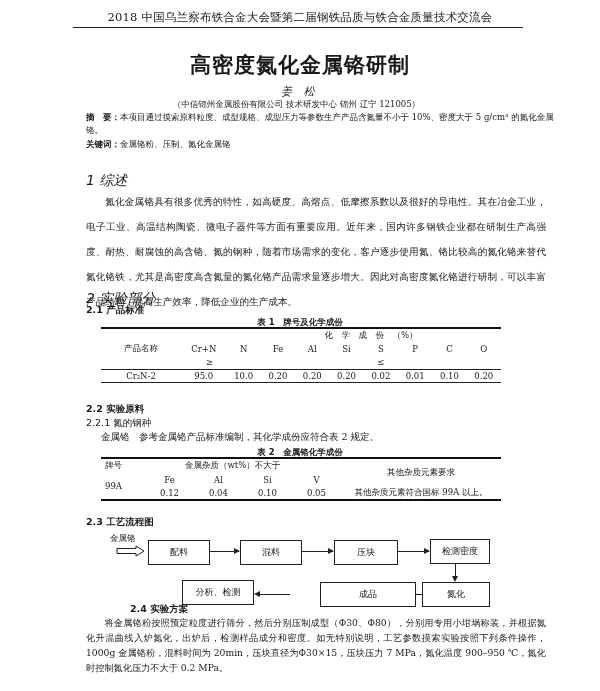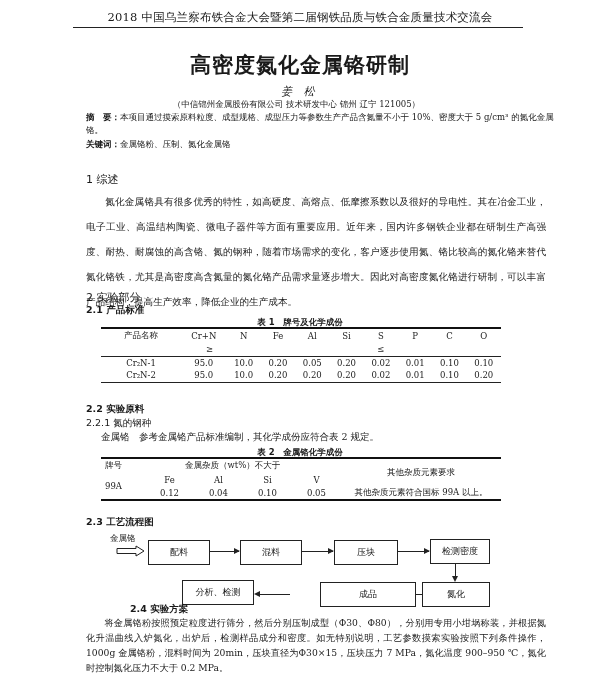--- a/index.html
+++ b/index.html
@@ -8,21 +8,21 @@
   .abs { position:absolute; }
   .header-text { left:0; width:600px; top:10px; text-align:center; font-size:11.5px; letter-spacing:0.2px; }
   .header-rule { left:73px; width:450px; top:27px; height:1px; background:#222; }
   .title { left:0; width:600px; top:51px; text-align:center; font-size:21px; font-weight:bold;
            font-family:"DejaVu Sans", sans-serif; letter-spacing:1px; }
   .author { left:0; width:600px; top:84px; text-align:center; font-size:11px; font-style:italic; letter-spacing:4px; }
   .affil { left:0; width:593px; top:99px; text-align:center; font-size:8.5px; }
   .abstract { left:86px; width:474px; top:111px; font-size:8.5px; line-height:13px; }
   .abstract b { font-family:"DejaVu Sans", sans-serif; }
   .keywords { left:86px; top:139px; font-size:8.5px; }
-  .h1 { font-size:11px; font-family:"DejaVu Sans", sans-serif; }
+  .h1 { font-size:14px; font-family:"DejaVu Sans", sans-serif;font-style:italic; }
   .h2 { font-size:9.5px; font-weight:bold; font-family:"DejaVu Sans", sans-serif; }
   .para { left:86px; width:460px; font-size:9.6px; line-height:25px; text-align:justify; }
   .para p { margin:0; text-indent:2em; }
   .tcap { font-size:8.5px; font-weight:bold; font-family:"DejaVu Sans", sans-serif; text-align:center; }
   table.t { border-collapse:collapse; font-size:8.5px; font-family:"DejaVu Serif", serif; }
   table.t td { text-align:center; padding:0; }
   .flow-box { position:absolute; border:1px solid #222; background:#fff; height:23px; line-height:23px;
               text-align:center; font-size:9px; font-family:"DejaVu Sans", sans-serif; }
   .arrowline { position:absolute; height:1px; background:#222; }
   .arrowhead-r { position:absolute; width:0; height:0; border-top:3px solid transparent;
@@ -55,50 +55,42 @@
 </div>
 
 <div class="abs h1" style="left:86px;top:290px;">2  实验部分</div>
 <div class="abs h2" style="left:86px;top:304px;">2.1  产品标准</div>
 
 <div class="abs tcap" style="left:100px;width:400px;top:317px;">表 1　牌号及化学成份</div>
 <div class="abs" style="left:101px;top:327px;width:400px;">
   <div style="height:2px;background:#111;"></div>
   <table class="t" style="width:400px;">
     <tbody>
+        <tr style="height:13px;">
+      <td></td>
+      <td colspan="9" style="padding-left:60px;">化　学　成　份　（%）</td>
+    </tr>
     <tr style="height:14px;">
       <td style="width:80px;">产品名称</td>
       <td>Cr+N</td>
       <td>N</td>
       <td>Fe</td>
       <td>Al</td>
       <td>Si</td>
       <td>S</td>
       <td>P</td>
       <td>C</td>
       <td>O</td>
     </tr>
     <tr style="height:13px;border-bottom:1px solid #222;">
       <td></td>
       <td colspan="2" style="text-align:left;padding-left:25px;">≥</td>
       <td colspan="3"></td>
       <td>≤</td>
       <td colspan="3"></td>
-    </tr>
-    <tr style="height:13px;">
-      <td>Cr₂N-1</td>
-      <td>95.0</td>
-      <td>10.0</td>
-      <td>0.20</td>
-      <td>0.05</td>
-      <td>0.20</td>
-      <td>0.02</td>
-      <td>0.01</td>
-      <td>0.10</td>
-      <td>0.10</td>
     </tr>
     <tr style="height:13px;border-bottom:1px solid #222;">
       <td>Cr₂N-2</td>
       <td>95.0</td>
       <td>10.0</td>
       <td>0.20</td>
       <td>0.20</td>
       <td>0.20</td>
       <td>0.02</td>
       <td>0.01</td>

